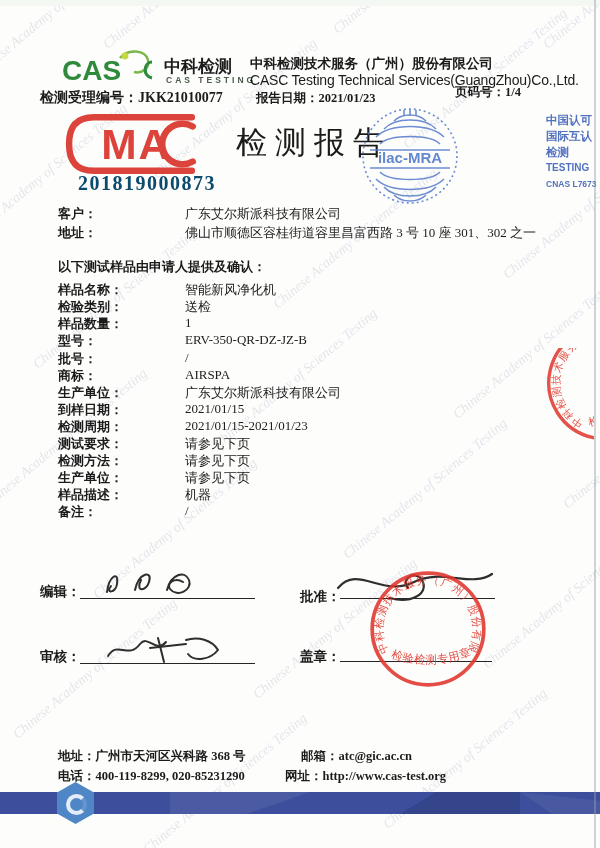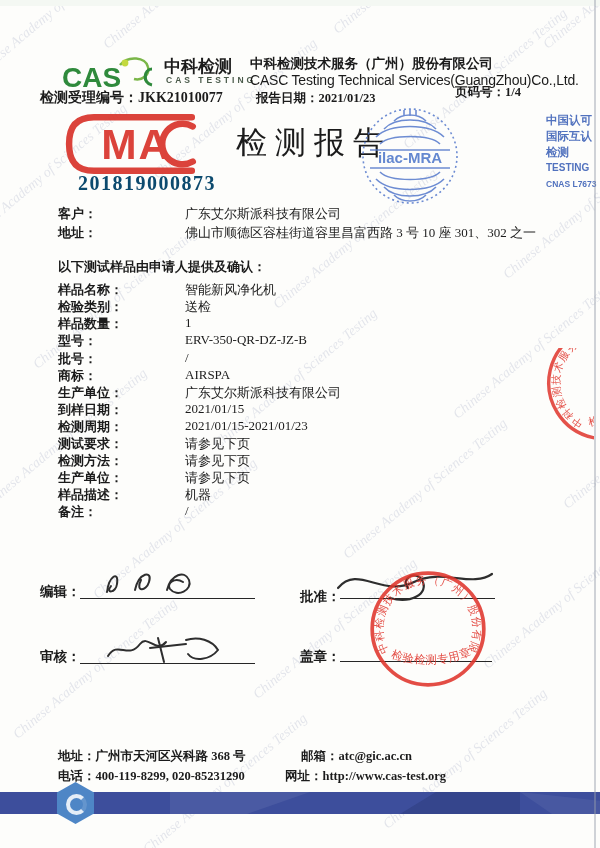--- a/index.html
+++ b/index.html
@@ -51,21 +51,21 @@
   <span class="wm" style="left:560px;top:500px">Chinese Academy of Sciences Testing</span>
   <span class="wm" style="left:10px;top:730px">Chinese Academy of Sciences Testing</span>
   <span class="wm" style="left:250px;top:690px">Chinese Academy of Sciences Testing</span>
   <span class="wm" style="left:480px;top:660px">Chinese Academy of Sciences Testing</span>
   <span class="wm" style="left:140px;top:845px">Chinese Academy of Sciences Testing</span>
   <span class="wm" style="left:380px;top:820px">Chinese Academy of Sciences Testing</span>
 
   <div class="topstrip"></div>
   <div class="edgeline"></div>
 
-  <div class="abs" style="left:62px;top:57px;z-index:1">
+  <div class="abs" style="left:62px;top:50px;z-index:1">
     <svg width="100" height="36" viewBox="0 0 100 36">
       <path d="M58,8 C66,-2 84,0 86,10 C88,18 80,24 72,22" fill="none" stroke="#7ab648" stroke-width="2.5"></path>
       <circle cx="63" cy="6" r="3.4" fill="#c3d93f"></circle>
       <text x="0" y="30" font-size="28" font-weight="bold" fill="#2f8a3c">CAS</text>
       <path d="M90,12 C82,12 80,26 90,28" fill="none" stroke="#2f8a3c" stroke-width="3.2"></path>
     </svg>
   </div>
   <div class="abs" style="left:164px;top:55px;font-size:17px;font-weight:800;z-index:1">中科检测</div>
   <div class="abs" style="left:166px;top:75px;font-size:8.5px;letter-spacing:3px;color:#4a5a4a;font-weight:700;z-index:1">CAS TESTING</div>
 

